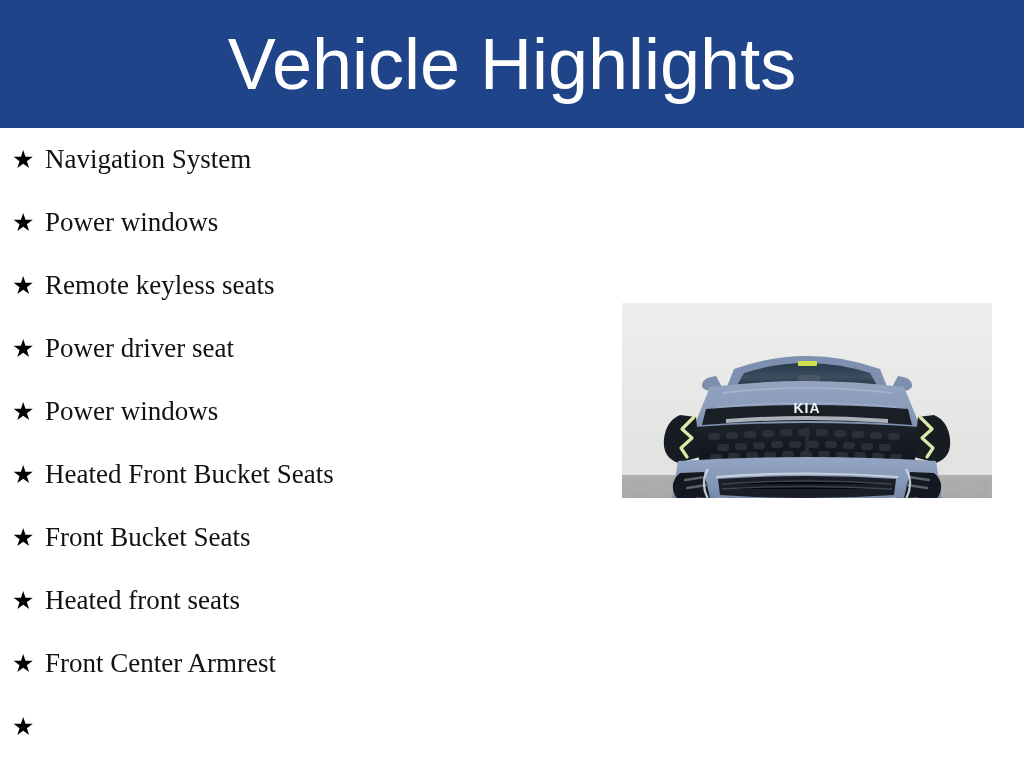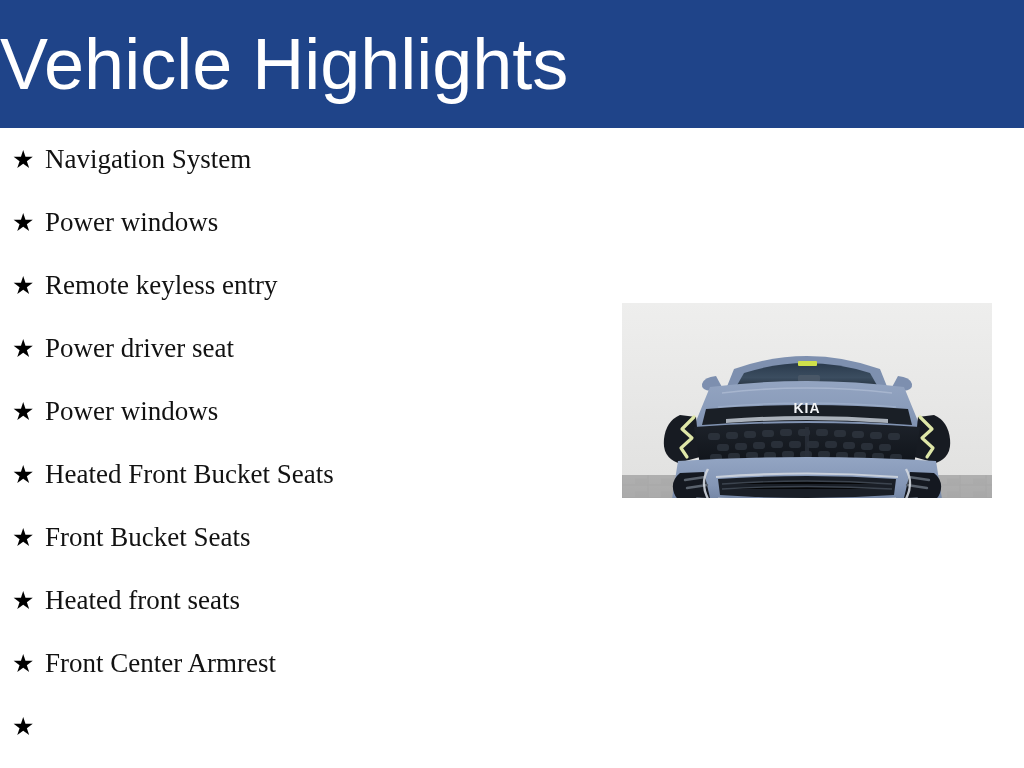--- a/index.html
+++ b/index.html
@@ -19,20 +19,21 @@
   
   .header-banner {
     position: absolute;
     left: 0;
     top: 0;
     width: 1024px;
     height: 128px;
     background: #1f4489;
     display: flex;
     align-items: center;
+    justify-content: center;
   }
   .header-title {
     color: #ffffff;
     font-size: 72px;
     font-weight: normal;
     line-height: 1;
     letter-spacing: 0px;
     white-space: nowrap;
     font-family: "Liberation Sans", sans-serif;
   }
@@ -109,21 +110,21 @@
     <li class="highlight-item">
       <span class="bullet-star">★</span>
       <span class="highlight-label">Navigation System</span>
     </li>
     <li class="highlight-item">
       <span class="bullet-star">★</span>
       <span class="highlight-label">Power windows</span>
     </li>
     <li class="highlight-item">
       <span class="bullet-star">★</span>
-      <span class="highlight-label">Remote keyless entry</span>
+      <span class="highlight-label">Remote keyless seats</span>
     </li>
     <li class="highlight-item">
       <span class="bullet-star">★</span>
       <span class="highlight-label">Power driver seat</span>
     </li>
     <li class="highlight-item">
       <span class="bullet-star">★</span>
       <span class="highlight-label">Power windows</span>
     </li>
     <li class="highlight-item">

